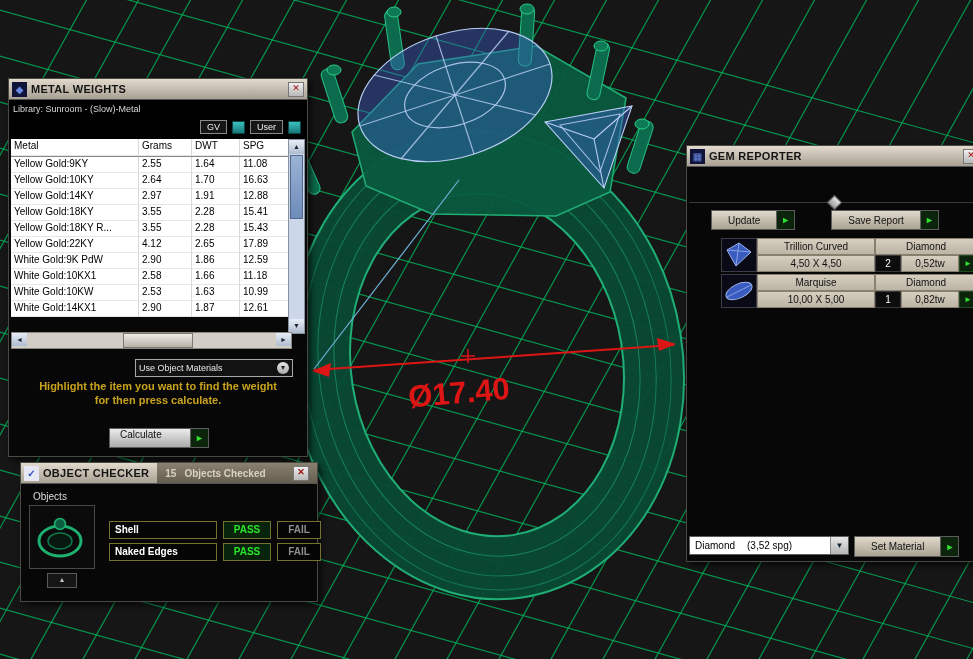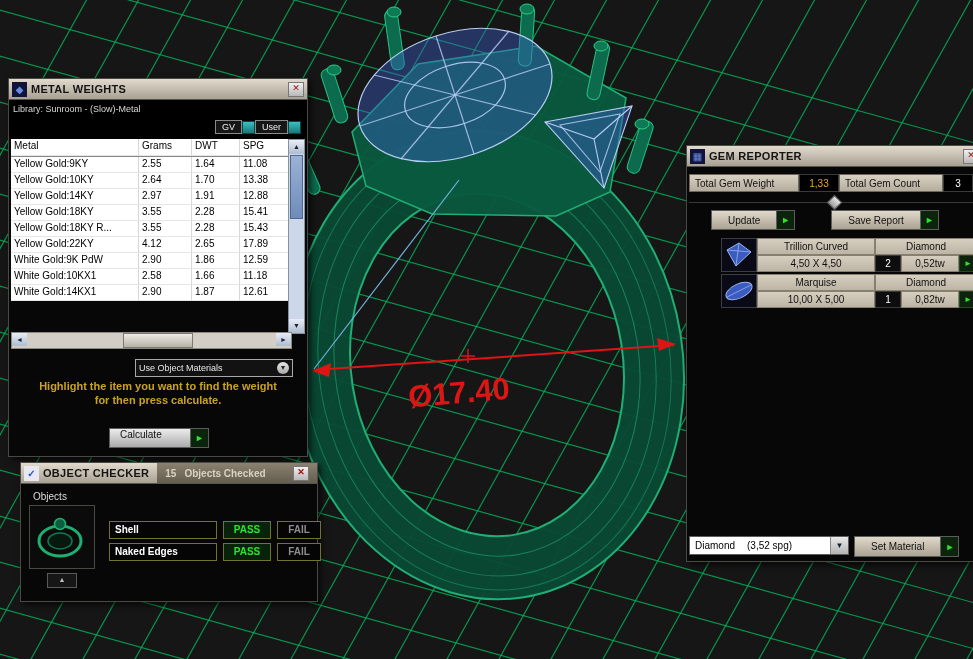--- a/index.html
+++ b/index.html
@@ -12,21 +12,21 @@
   .ttext{font-weight:bold;font-size:11px;color:#141414;letter-spacing:.3px;white-space:nowrap;}
   .ticon{width:15px;height:15px;background:#10143a;color:#6a8ae0;font-size:10px;line-height:15px;text-align:center;flex:0 0 auto;}
   .ticon.light{background:#e8e8f4;color:#2a52c0;font-weight:bold;}
   .closebtn{margin-left:auto;width:14px;height:13px;background:linear-gradient(#f0f0f0,#b8b8b8);border:1px solid #777;
             color:#a01010;font-size:9px;line-height:11px;text-align:center;flex:0 0 auto;}
 
   
   .mw{left:8px;top:78px;width:298px;height:377px;}
   .mw-head{position:relative;height:40px;background:#000;}
   .library{color:#d8d8d8;font-size:9px;padding:4px 4px 0 4px;}
-  .gv-user{position:absolute;right:6px;top:20px;display:flex;align-items:center;}
+  .gv-user{position:absolute;right:6px;top:20px;display:flex;gap:5px;align-items:center;}
   .smallbtn{background:#161616;border:1px solid #8a8a8a;color:#eee;font-size:9px;padding:1px 6px;}
   .tealsq{width:11px;height:11px;background:linear-gradient(#3cc0c0,#187878);border:1px solid #0a4444;display:inline-block;}
   .mw-table{position:absolute;left:2px;top:60px;width:279px;background:#fff;}
   .mrow{display:grid;grid-template-columns:128px 53px 48px 50px;height:16px;}
   .mrow.hdr{height:17px;border-bottom:1px solid #888;}
   .mrow .c{font-size:10px;color:#000;background:#fff;padding:1px 3px 0 3px;border-right:1px solid #d8d8d8;border-bottom:1px solid #e6e6e6;overflow:hidden;white-space:nowrap;}
   .vscroll{position:absolute;right:2px;top:60px;width:15px;height:193px;background:#ccd8ea;border:1px solid #88929e;display:flex;flex-direction:column;}
   .sarr{height:14px;background:linear-gradient(#e8eef8,#aebccf);color:#223;font-size:7px;text-align:center;line-height:14px;flex:0 0 auto;}
   .sthumb{height:62px;background:linear-gradient(#9ab2d4,#6e8cba);border:1px solid #50688c;margin:1px;}
   .sfill{flex:1;}
@@ -254,21 +254,21 @@
       <div class="mrow">
         <div class="c">Yellow Gold:9KY</div>
         <div class="c">2.55</div>
         <div class="c">1.64</div>
         <div class="c">11.08</div>
       </div>
       <div class="mrow">
         <div class="c">Yellow Gold:10KY</div>
         <div class="c">2.64</div>
         <div class="c">1.70</div>
-        <div class="c">13.38</div>
+        <div class="c">16.63</div>
       </div>
       <div class="mrow">
         <div class="c">Yellow Gold:14KY</div>
         <div class="c">2.97</div>
         <div class="c">1.91</div>
         <div class="c">12.88</div>
       </div>
       <div class="mrow">
         <div class="c">Yellow Gold:18KY</div>
         <div class="c">3.55</div>
@@ -291,20 +291,26 @@
         <div class="c">White Gold:9K PdW</div>
         <div class="c">2.90</div>
         <div class="c">1.86</div>
         <div class="c">12.59</div>
       </div>
       <div class="mrow">
         <div class="c">White Gold:10KX1</div>
         <div class="c">2.58</div>
         <div class="c">1.66</div>
         <div class="c">11.18</div>
+      </div>
+      <div class="mrow">
+        <div class="c">White Gold:10KW</div>
+        <div class="c">2.53</div>
+        <div class="c">1.63</div>
+        <div class="c">10.99</div>
       </div>
       <div class="mrow">
         <div class="c">White Gold:14KX1</div>
         <div class="c">2.90</div>
         <div class="c">1.87</div>
         <div class="c">12.61</div>
       </div>
     </div>
 
     <div class="vscroll">
@@ -374,26 +380,20 @@
     </div>
   </div>
 
   <div class="panel gr">
     <div class="titlebar">
       <span class="ticon">▦</span>
       <span class="ttext">GEM REPORTER</span>
       <span class="closebtn">✕</span>
     </div>
 
-    <div class="gr-totals">
-      <div class="gcell glabel gw1">Total Gem Weight</div>
-      <div class="gcell gval gv-amber">1,33</div>
-      <div class="gcell glabel gw2">Total Gem Count</div>
-      <div class="gcell gval gv-white">3</div>
-    </div>
 
     <div class="gr-divider"></div>
     <div class="gr-diamond"></div>
 
     <div class="gr-btnrow">
       <div class="gbtn">
         <span class="lbl">Update</span>
         <span class="garrow">►</span>
       </div>
       <div class="gbtn">

